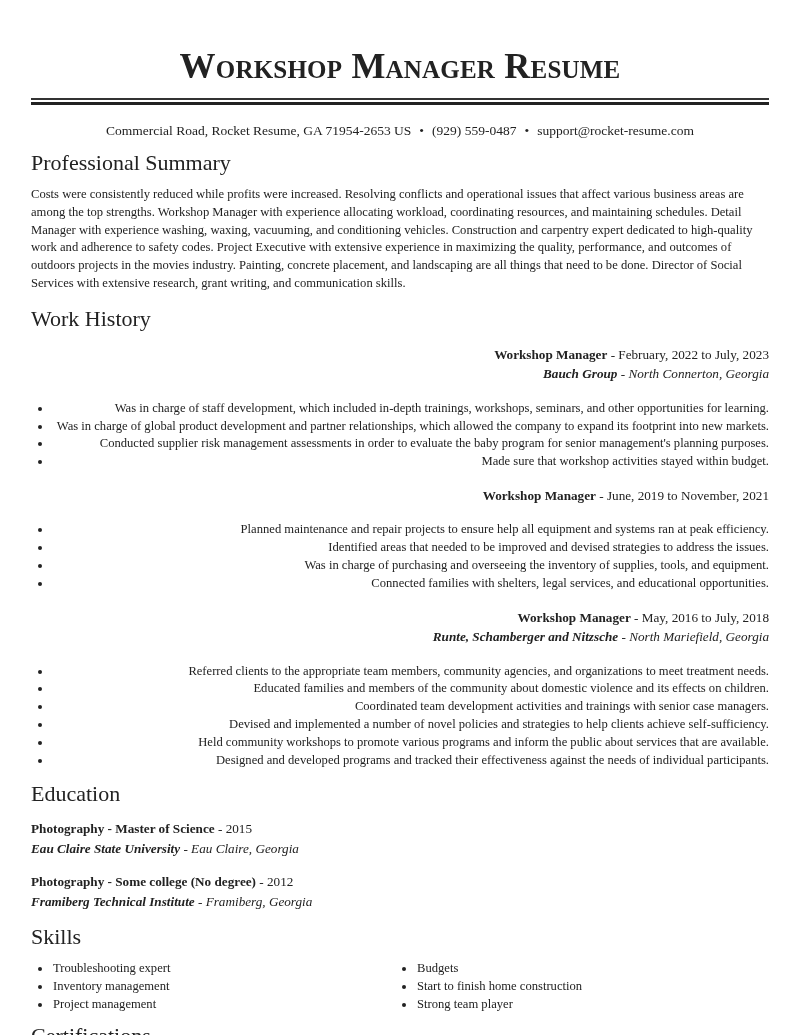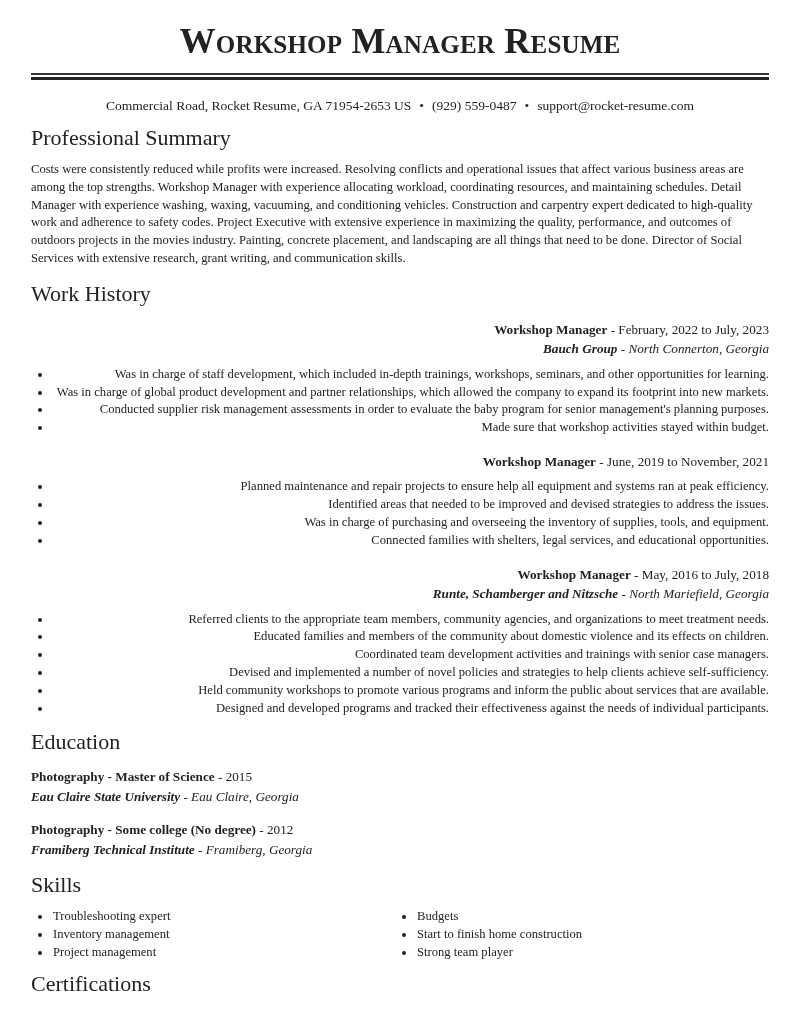--- a/index.html
+++ b/index.html
@@ -11,21 +11,21 @@
   }
   .page { position: absolute; left: 31px; top: 0; width: 738px; }
 
   .title {
     text-align: center;
     font-size: 36px;
     font-weight: bold;
     font-variant: small-caps;
     letter-spacing: 0.2px;
     color: #222222;
-    margin-top: 19px;
+    margin-top: 44px;
     height: 44px;
     line-height: 44px;
   }
   .rule-thin { height: 2px; background: #333333; margin-top: 10px; }
   .rule-thick { height: 3px; background: #222222; margin-top: 2px; }
 
   .contact {
     text-align: center;
     font-size: 13.5px;
     color: #222222;
@@ -51,21 +51,21 @@
   }
 
   .work-title { margin-top: 12px; }
   .job { margin-top: 12px; text-align: right; }
   .job + .job { margin-top: 15px; }
   .job-line { font-size: 13.2px; line-height: 19.5px; }
   .job-line b { font-weight: bold; }
   .job-line i { font-style: italic; }
   .job-line .bi { font-weight: bold; font-style: italic; }
 
-  ul.bullets { list-style: none; margin-top: 7px; padding-left: 0; }
+  ul.bullets { list-style: none; margin-top: 16px; padding-left: 0; }
   ul.bullets li {
     position: relative;
     padding-left: 22px;
     font-size: 12.6px;
     line-height: 17.8px;
   }
   ul.bullets li::before {
     content: "";
     position: absolute;
     left: 7px;

